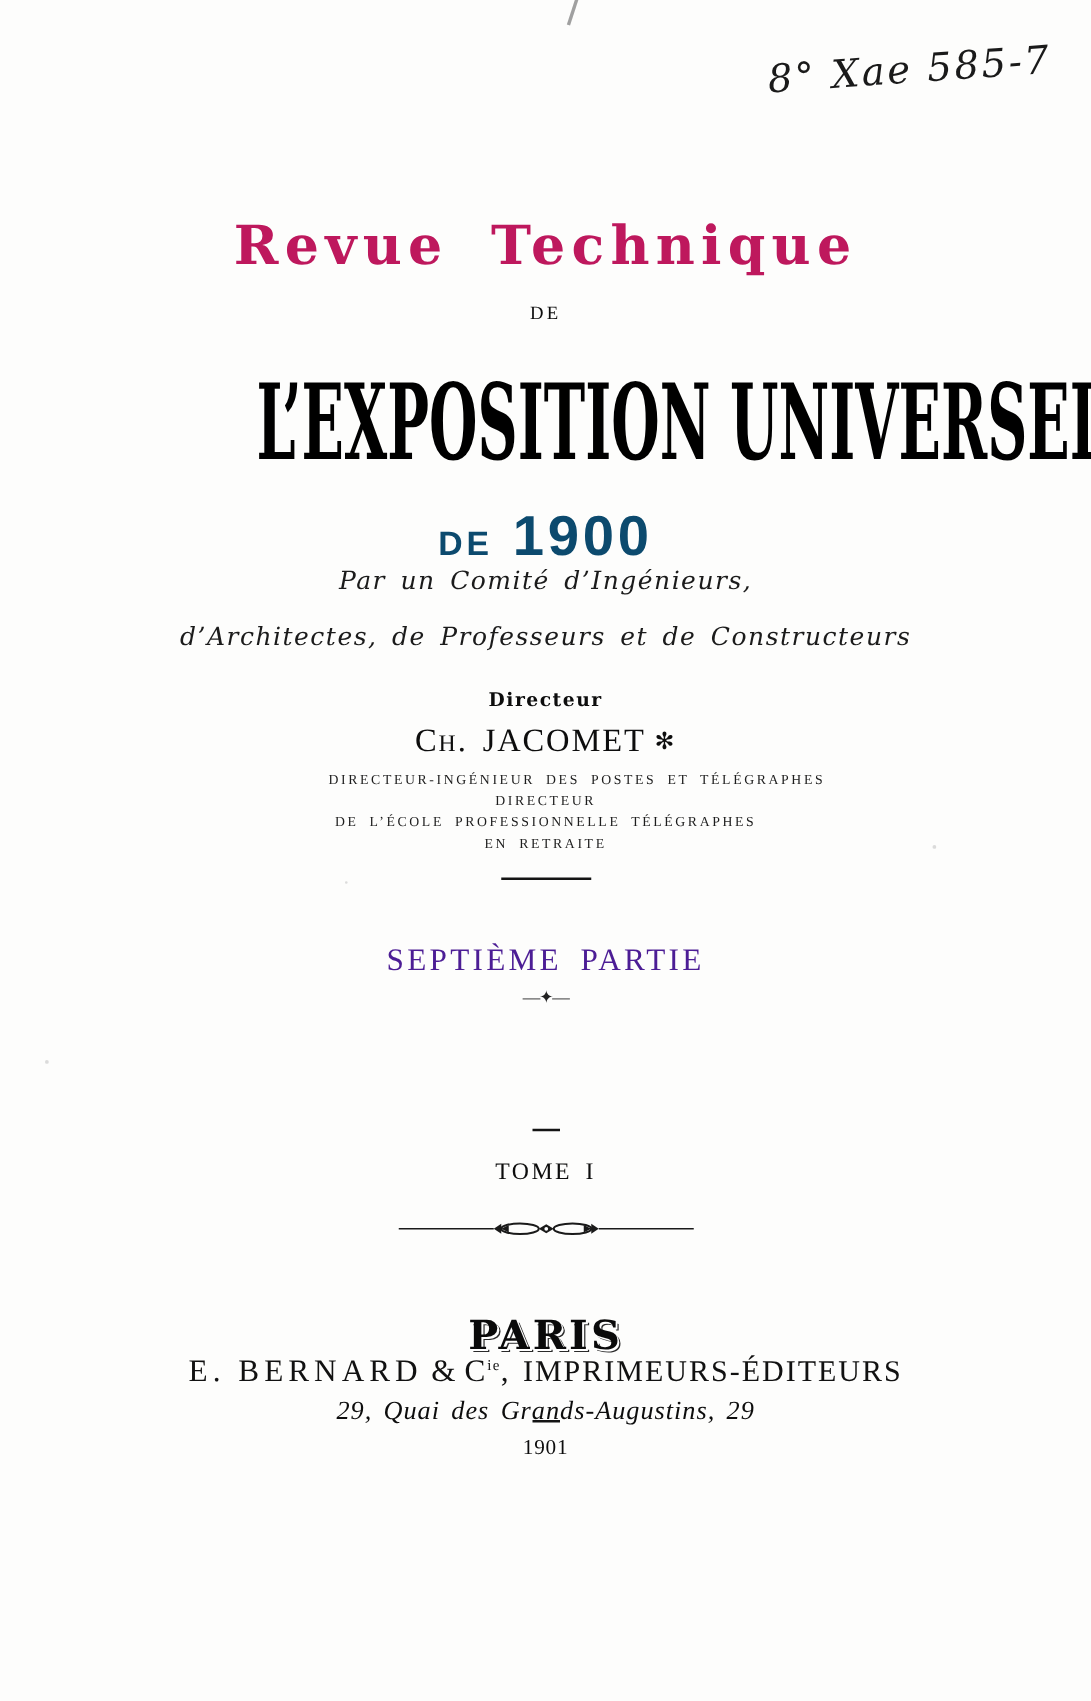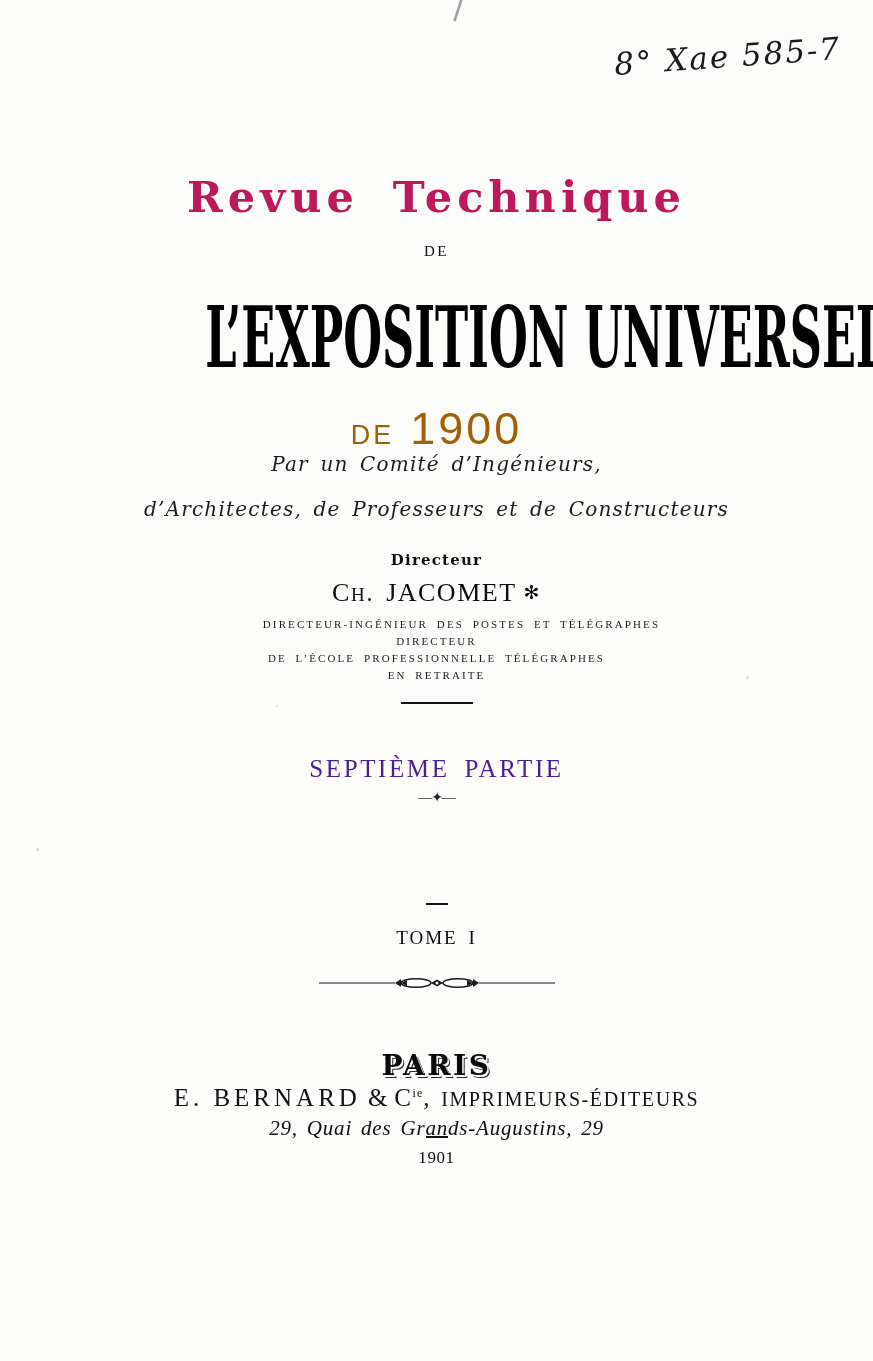--- a/index.html
+++ b/index.html
@@ -88,22 +88,23 @@
     transform: scaleX(0.53);
     transform-origin: center top;
     white-space: nowrap;
   }
 
   
   #de-1900 {
     position: absolute;
     top: 403px;
     font-family: "Liberation Sans", sans-serif;
-    color: #a16207;
-    white-space: nowrap;
+    color: #0c4a6e;
+    white-space: nowrap;
+    font-weight: bold;
   }
   #de-1900 .small {
     font-size: 27px;
     letter-spacing: 3px;
   }
   #de-1900 .year {
     font-size: 45px;
     letter-spacing: 3px;
     margin-left: 16px;
   }
@@ -222,39 +223,39 @@
     letter-spacing: 2px;
     word-spacing: 4px;
   }
 
   
   #city {
     position: absolute;
     top: 1049px;
     font-family: "DejaVu Serif", serif;
     font-weight: 700;
-    font-size: 28px;
+    font-size: 32px;
     letter-spacing: 2.5px;
     color: #0a0a0a;
     text-shadow: 1.5px 1.5px 0 #ffffff, 2.5px 2.5px 0 #2a2a2a;
   }
   #publisher {
     position: absolute;
     top: 1084px;
     font-family: "Liberation Serif", serif;
     font-size: 25px;
     letter-spacing: 1.6px;
     white-space: nowrap;
     color: #111;
   }
   #publisher .pub-name { letter-spacing: 4px; }
   #publisher .amp { margin: 0 7px; letter-spacing: 0; }
   #publisher sup { font-size: 12px; letter-spacing: 1px; }
   #publisher .role {
-    font-size: 20px;
+    font-size: 24px;
     letter-spacing: 1.6px;
     margin-left: 10px;
   }
   #address {
     position: absolute;
     top: 1116px;
     font-family: "Liberation Serif", serif;
     font-style: italic;
     font-size: 21px;
     letter-spacing: 0.8px;

